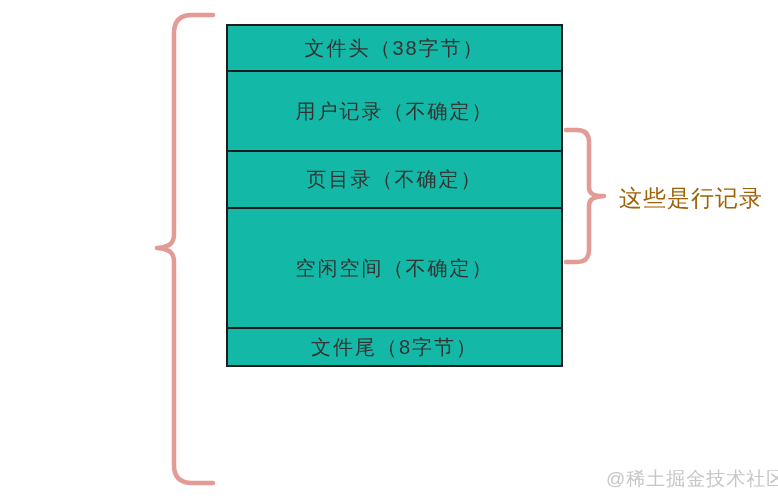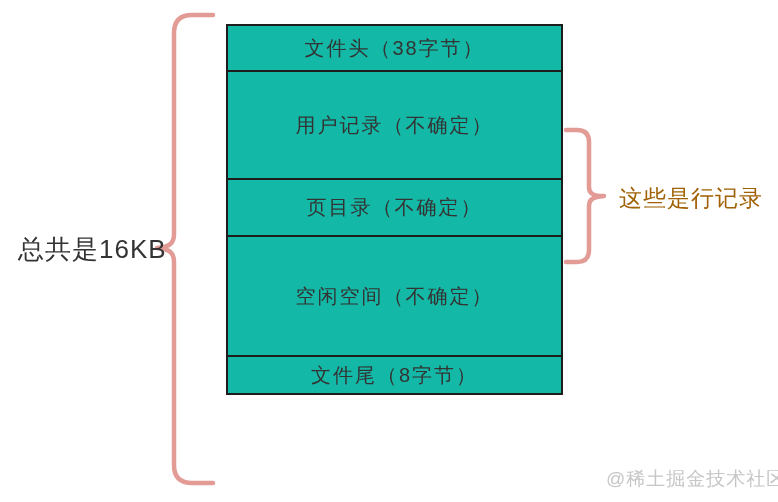--- a/index.html
+++ b/index.html
@@ -10,21 +10,21 @@
   .struct-table{
     position:absolute;left:226px;top:24px;width:337px;
     border:2px solid #1d1d1d;box-sizing:border-box;background:#14b8a6;
   }
   .srow{
     display:flex;align-items:center;justify-content:center;
     box-sizing:border-box;border-bottom:2px solid #1d1d1d;
     font-size:20px;color:#333;letter-spacing:2px;white-space:pre;
   }
   .srow:last-child{border-bottom:0}
-  .h1{height:46px}.h2{height:70px}.h3{height:37px}.h4{height:108px}
+  .h1{height:46px}.h2{height:70px}.h3{height:37px}.h4{height:80px}
   .h5{height:120px}.h6{height:57px}.h7{height:36px}
   .brace-svg{position:absolute;left:0;top:0;pointer-events:none}
   .left-label{
     position:absolute;left:18px;top:232px;font-size:26px;color:#333;
     letter-spacing:1px;white-space:pre;
   }
   .right-label{
     position:absolute;left:619px;top:183px;font-size:23px;color:#a16207;
     letter-spacing:1px;white-space:pre;
   }
@@ -44,17 +44,16 @@
     <div class="srow h6">页目录（不确定）</div>
     <div class="srow h5">空闲空间（不确定）</div>
     <div class="srow h7">文件尾（8字节）</div>
   </div>
 
   <svg class="brace-svg" width="778" height="502" viewBox="0 0 778 502">
     <path d="M 213 15 L 192 15 Q 174 15 174 33 L 174 234 C 174 243 170 247 157 248 C 170 249 174 253 174 262 L 174 465 Q 174 483 192 483 L 213 483" fill="none" stroke="#e29b95" stroke-width="4.5" stroke-linecap="round" stroke-linejoin="round"></path>
     <path d="M 566 130 L 577 130 Q 589 130 589 142 L 589 187 C 589 193 592 196 604 196 C 592 197 589 200 589 206 L 589 250 Q 589 262 577 262 L 566 262" fill="none" stroke="#e29b95" stroke-width="4.5" stroke-linecap="round" stroke-linejoin="round"></path>
   </svg>
 
-  <div class="left-label">总共是16KB</div>
   <div class="right-label">这些是行记录</div>
   <div class="watermark">@稀土掘金技术社区</div>
 
 </div>
 
 </body></html>

